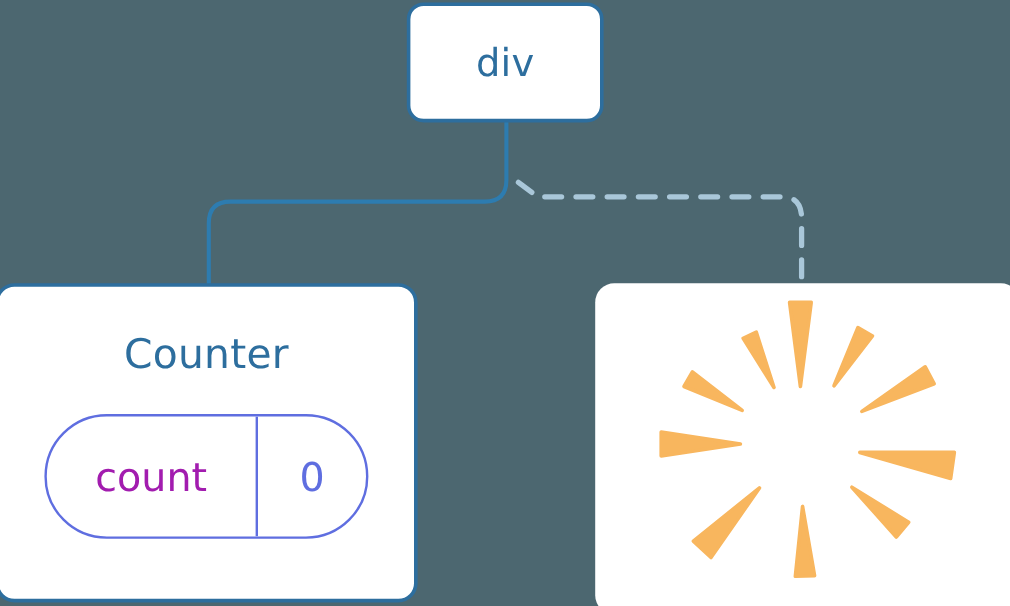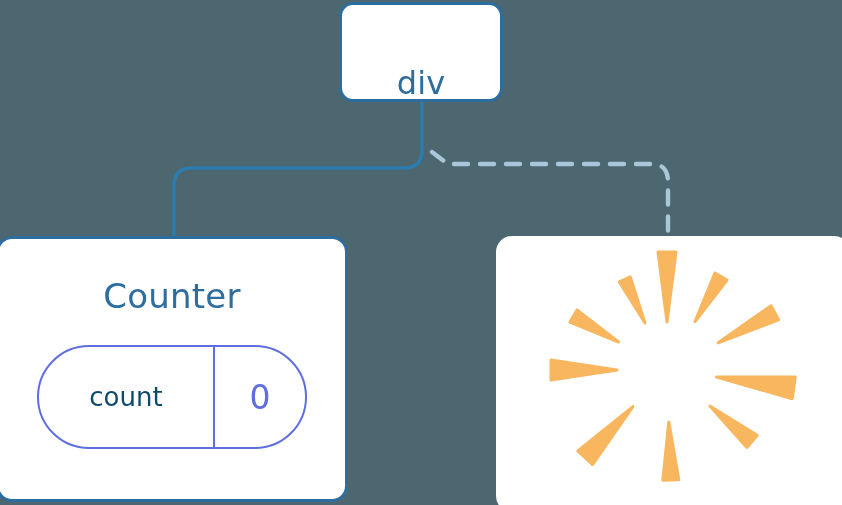--- a/index.html
+++ b/index.html
@@ -18,21 +18,21 @@
   .node{
     position:absolute;z-index:2;box-sizing:border-box;
     background:#ffffff;border-radius:14px;
   }
   .node.bordered{border:3px solid #2d6e9e;}
   .node.plain{border:0;}
 
   
   #node-div{
     left:339px;top:2px;width:164px;height:100px;
-    display:flex;align-items:flex-end;justify-content:center;
+    display:flex;align-items:center;justify-content:center;
   }
   #node-div .node-label{
     font-size:32px;color:#2d6e9e;letter-spacing:.2px;line-height:1;
   }
 
   
   #node-counter{
     left:-4px;top:236px;width:352px;height:266px;
     border-radius:16px;
     display:flex;flex-direction:column;align-items:center;
@@ -42,21 +42,21 @@
   }
 
   
   .state-pill{
     margin-top:32px;width:270px;height:104px;box-sizing:border-box;
     border:2px solid #5f6ee0;border-radius:52px;
     display:flex;align-items:stretch;overflow:hidden;background:#fff;
   }
   .state-pill .pill-key{
     flex:0 0 174px;display:flex;align-items:center;justify-content:center;
-    font-size:26px;color:#0c4a6e;line-height:1;
+    font-size:33px;color:#a21caf;line-height:1;
   }
   .state-pill .pill-divider{width:2px;background:#5f6ee0;flex:0 0 2px;}
   .state-pill .pill-value{
     flex:1;display:flex;align-items:center;justify-content:center;
     font-size:33px;color:#5f6ee0;line-height:1;
   }
 
   
   #node-burst{
     left:496px;top:236px;width:354px;height:276px;

